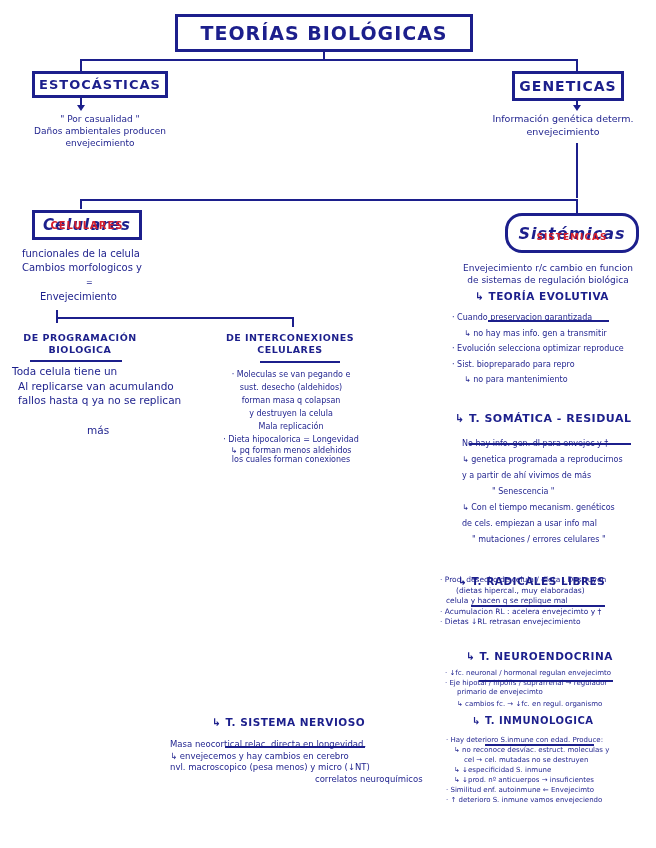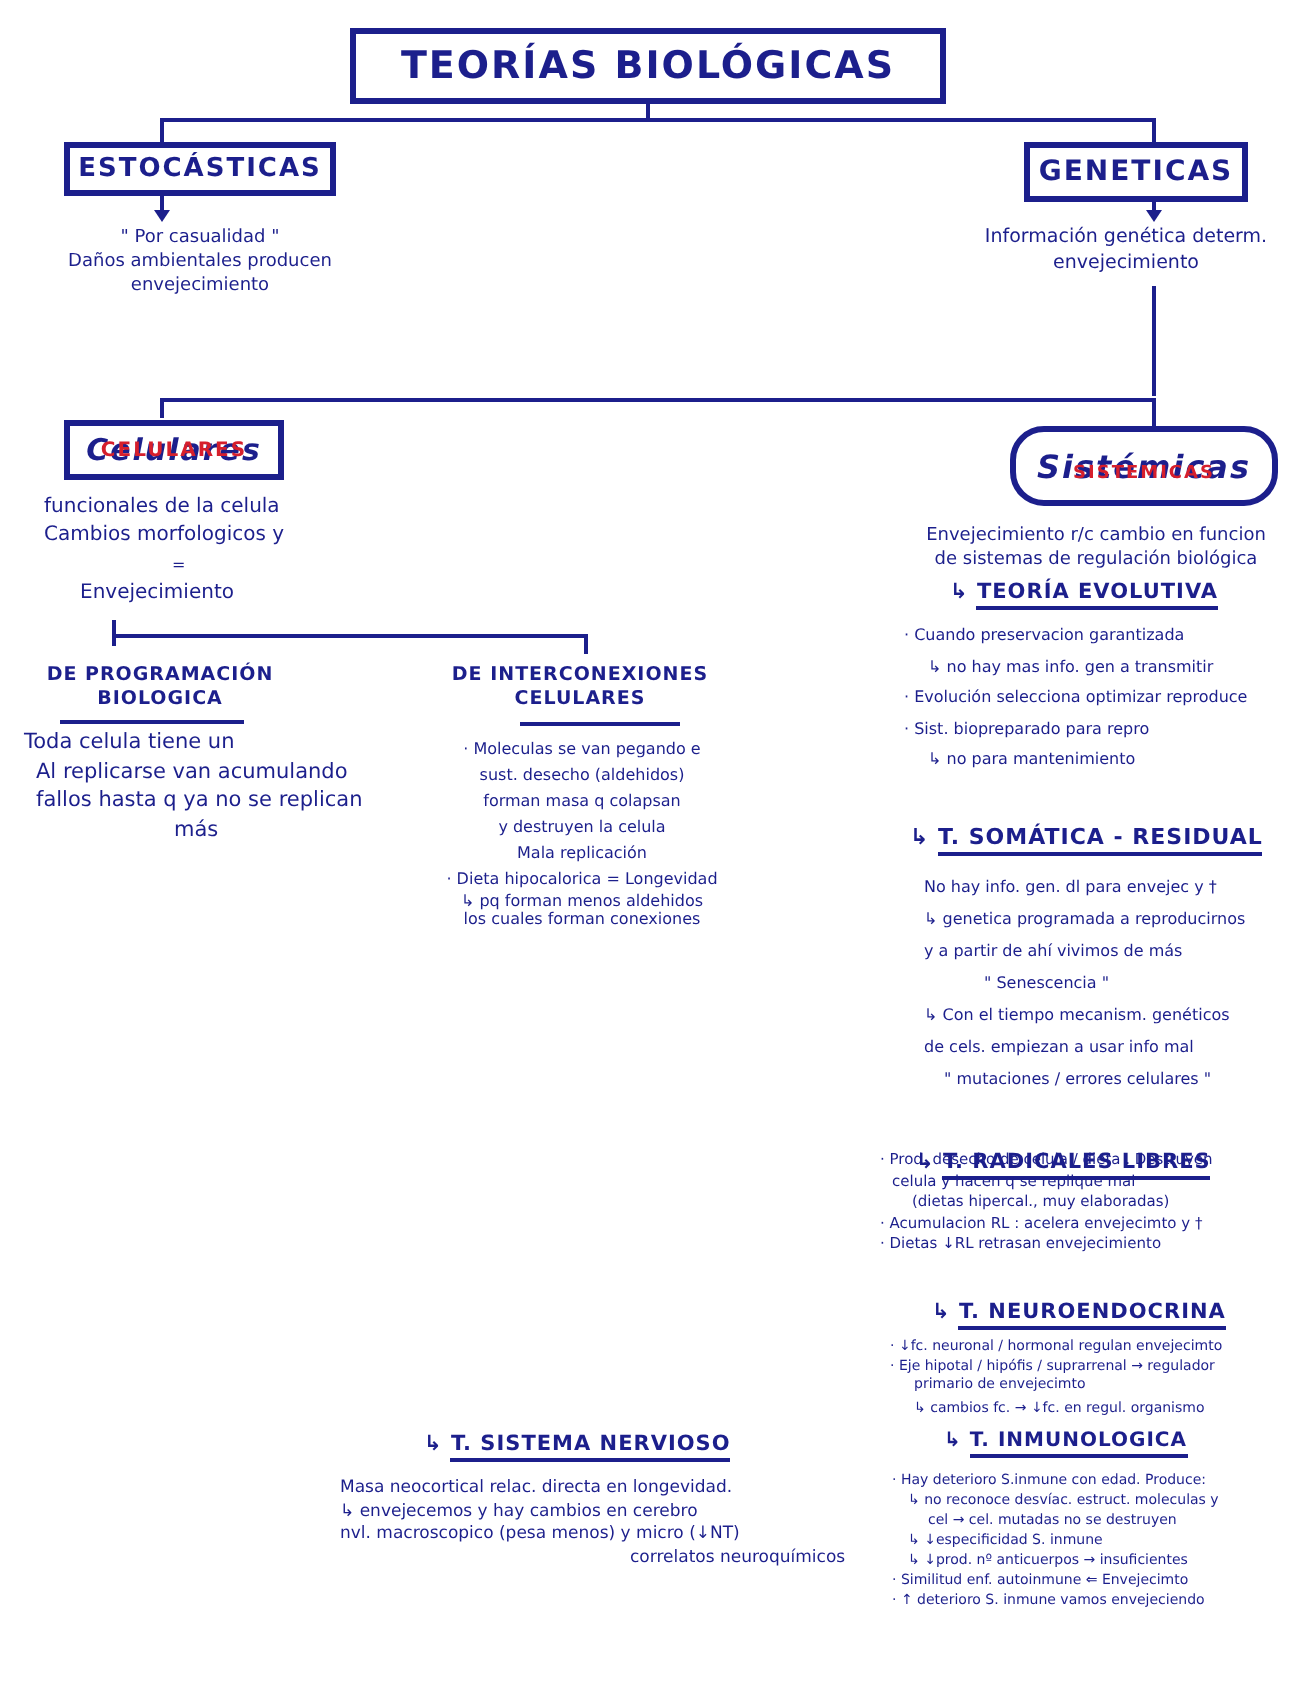--- a/index.html
+++ b/index.html
@@ -4,21 +4,21 @@
   <style>
     html, body { margin:0; padding:0; }
     body { width:656px; height:848px; background:#ffffff; position:relative; overflow:hidden;
       font-family:"DejaVu Sans", sans-serif; color:#1c1f8c; }
     .box { position:absolute; border:3px solid #1c1f8c; box-sizing:border-box; display:flex;
       align-items:center; justify-content:center; font-weight:bold; letter-spacing:1px; }
     .line { position:absolute; background:#1c1f8c; }
     .txt { position:absolute; font-size:9.5px; line-height:12.5px; color:#1c1f8c; }
     .center { text-align:center; }
     .hdr { position:absolute; font-weight:bold; font-size:10px; letter-spacing:0.5px; color:#1c1f8c; }
-    .ul { border-bottom:2px solid #1c1f8c; padding-bottom:1px;text-align:center; }
+    .ul { border-bottom:2px solid #1c1f8c; padding-bottom:18px;text-align:center; }
     .sm { font-size:8px; line-height:10.5px; }
     .red { color:#d61f2c; }
     .arrow { position:absolute; width:0; height:0; border-left:4px solid transparent; border-right:4px solid transparent; border-top:6px solid #1c1f8c; }
   </style>
 </head>
 <body>
 
 <div class="box" style="left:175px;top:14px;width:298px;height:38px;font-size:19px;">
   <span>TEORÍAS BIOLÓGICAS</span>
 </div>
@@ -68,21 +68,21 @@
 
 <div class="hdr center" style="left:20px;top:332px;width:120px;font-size:9.5px;line-height:12px;">
   <div>DE PROGRAMACIÓN</div>
   <div>BIOLOGICA</div>
 </div>
 <div class="line" style="left:30px;top:360px;width:92px;height:2px;"></div>
 <div class="txt" style="left:12px;top:364px;width:200px;font-size:10.5px;line-height:14.5px;">
   <div>Toda celula tiene un</div>
   <div style="padding-left:6px;">Al replicarse van acumulando</div>
   <div style="padding-left:6px;">fallos hasta q ya no se replican</div>
-  <div style="padding-left:75px;">más</div>
+  <div style="padding-left:75px;margin-top:15px;">más</div>
 </div>
 
 <div class="hdr center" style="left:220px;top:332px;width:140px;font-size:9.5px;line-height:12px;">
   <div>DE INTERCONEXIONES</div>
   <div>CELULARES</div>
 </div>
 <div class="line" style="left:260px;top:361px;width:80px;height:2px;"></div>
 <div class="txt center" style="left:210px;top:368px;width:162px;font-size:8px;line-height:13px;">
   <div>· Moleculas se van pegando e</div>
   <div>sust. desecho (aldehidos)</div>
@@ -125,22 +125,22 @@
   <div>↳ Con el tiempo mecanism. genéticos</div>
   <div>de cels. empiezan a usar info mal</div>
   <div style="padding-left:10px;">" mutaciones / errores celulares "</div>
 </div>
 
 <div class="hdr" style="left:458px;top:555px;font-size:10.5px;margin-top:20px;">
   <span>↳ </span><span class="ul">T. RADICALES LIBRES</span>
 </div>
 <div class="txt" style="left:440px;top:575px;width:216px;font-size:7.5px;line-height:10.5px;">
   <div>· Prod. desecho de celula / dieta . Destruyen</div>
+  <div style="padding-left:16px;">(dietas hipercal., muy elaboradas)</div>
   <div style="padding-left:6px;">celula y hacen q se replique mal</div>
-  <div style="padding-left:16px;">(dietas hipercal., muy elaboradas)</div>
   <div>· Acumulacion RL : acelera envejecimto y †</div>
   <div>· Dietas ↓RL retrasan envejecimiento</div>
 </div>
 
 <div class="hdr" style="left:466px;top:650px;font-size:10.5px;">
   <span>↳ </span><span class="ul">T. NEUROENDOCRINA</span>
 </div>
 <div class="txt" style="left:445px;top:669px;width:211px;font-size:7px;line-height:9.5px;">
   <div>· ↓fc. neuronal / hormonal regulan envejecimto</div>
   <div>· Eje hipotal / hipófis / suprarrenal → regulador</div>

